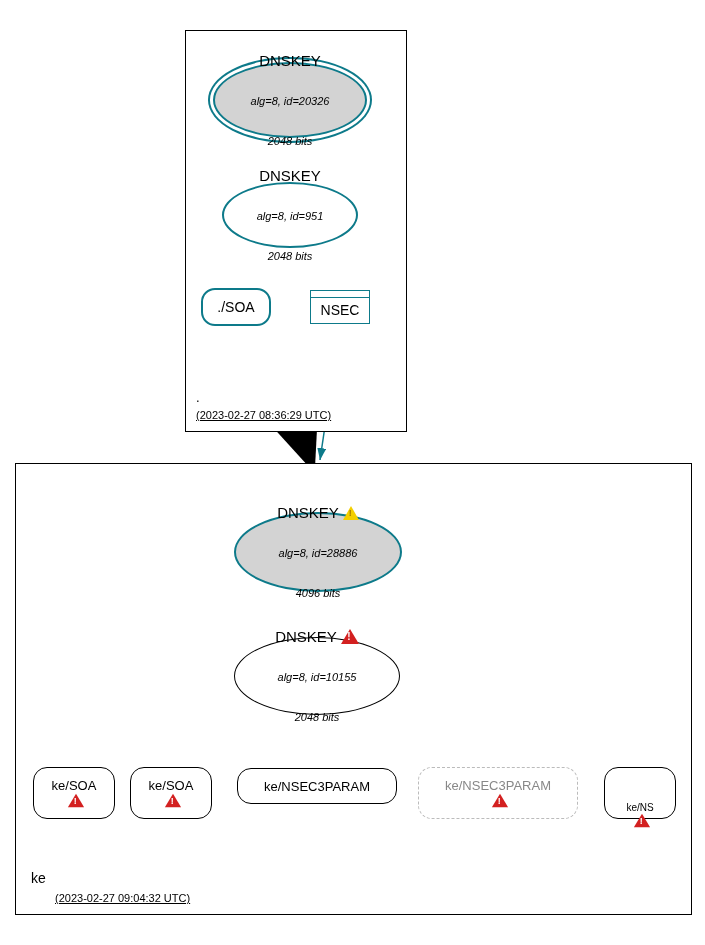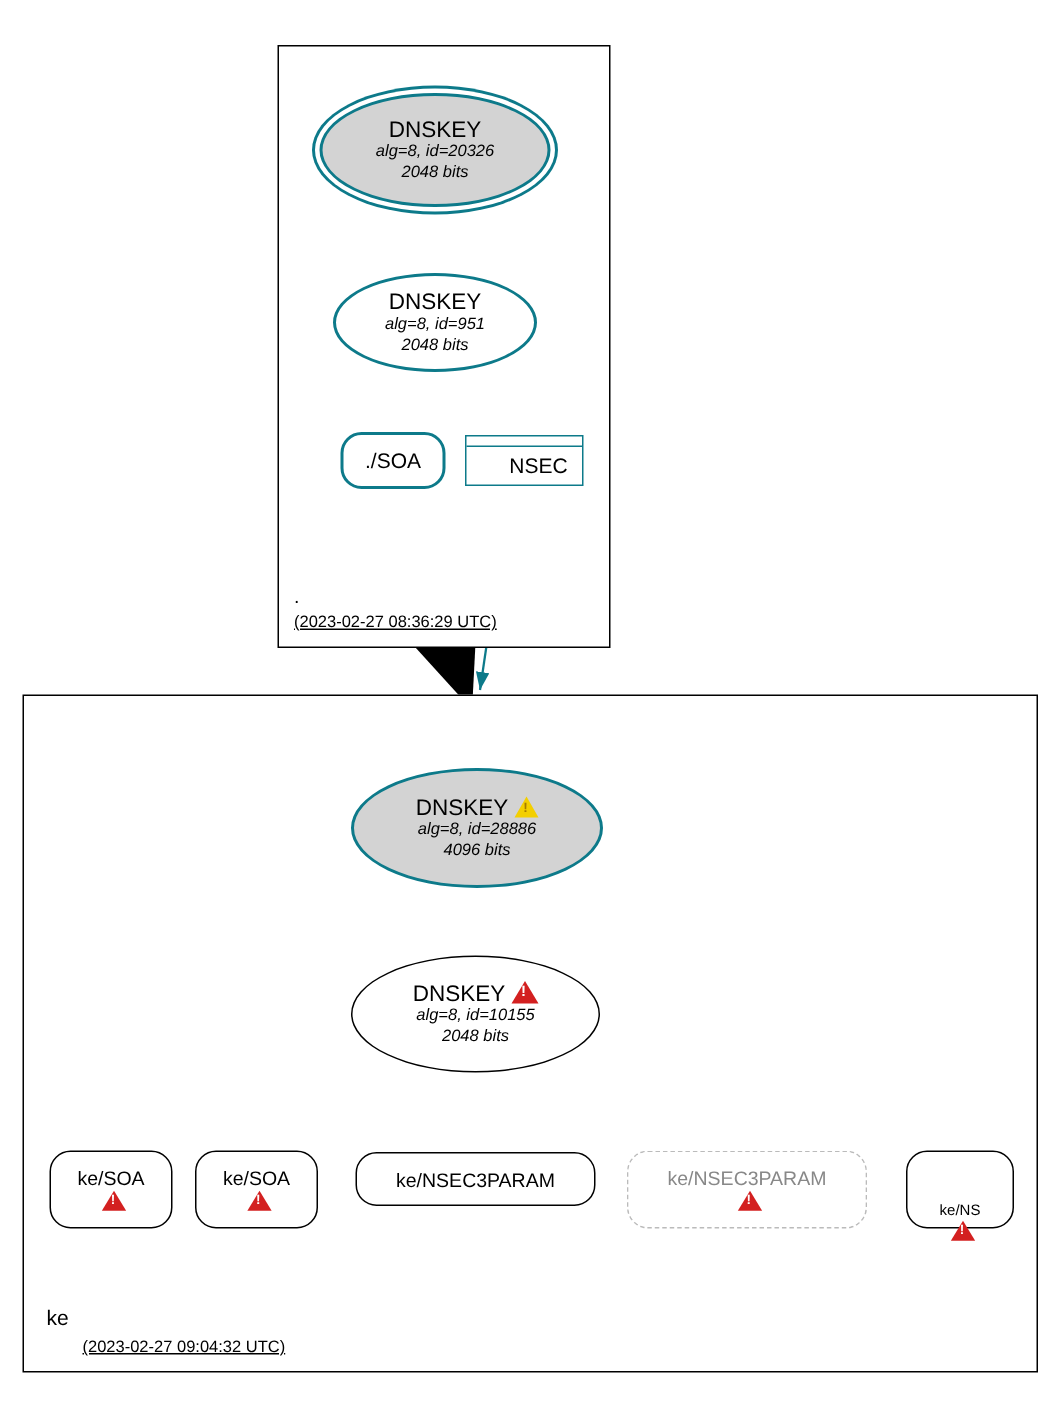--- a/index.html
+++ b/index.html
@@ -30,20 +30,21 @@
   .node {
     position: absolute;
     text-align: center;
     display: flex;
     flex-direction: column;
     align-items: center;
     justify-content: center;
   }
   .ellipse {
     border-radius: 50%;
+    gap: 26px;
   }
   .teal-border { border: 2px solid #0d7a8a; }
   .black-border { border: 1.5px solid #000; }
   .gray-fill { background: #d3d3d3; }
   .white-fill { background: #fff; }
   .rrect { border-radius: 14px; }
   .lbl-main { font-size: 15px; }
   .lbl-sub { font-size: 11px; line-height: 1.2; font-style: italic; }
   .dashed-gray {
     border: 1.5px dashed #bbb;
@@ -92,21 +93,20 @@
     width: 705px;
     height: 945px;
     pointer-events: none;
   }
   .nsec-box {
     position: absolute;
     border: 1.5px solid #0d7a8a;
     background: #fff;
     font-size: 14px;
     text-align: center;
-    padding-left: 19px;
   }
   .nsec-box::before {
     content: "";
     position: absolute;
     left: 0; right: 0; top: 0;
     height: 6px;
     border-bottom: 1.5px solid #0d7a8a;
   }
 </style>
 </head>
@@ -155,21 +155,21 @@
   <div class="lbl-sub">alg=8, id=20326</div>
   <div class="lbl-sub">2048 bits</div>
 </div>
 
 <div class="node ellipse white-fill teal-border" style="left:222px; top:182px; width:132px; height:62px;">
   <div class="lbl-main">DNSKEY</div>
   <div class="lbl-sub">alg=8, id=951</div>
   <div class="lbl-sub">2048 bits</div>
 </div>
 
-<div class="node rrect white-fill teal-border" style="left:201px; top:288px; width:66px; height:34px;margin-left:26px;">
+<div class="node rrect white-fill teal-border" style="left:201px; top:288px; width:66px; height:34px;">
   <div class="lbl-main" style="font-size:14px;">./SOA</div>
 </div>
 
 <div class="nsec-box" style="left:310px; top:290px; width:58px; height:32px; line-height:38px;">
   <span>NSEC</span>
 </div>
 
 <div class="zone-box" style="left:15px; top:463px; width:675px; height:450px;">
   <div class="zone-label" style="left:15px; bottom:28px; font-size:14px;margin-top:27px;">ke</div>
   <div class="zone-sublabel" style="left:15px; bottom:10px;margin-left:24px;">(2023-02-27 09:04:32 UTC)</div>

